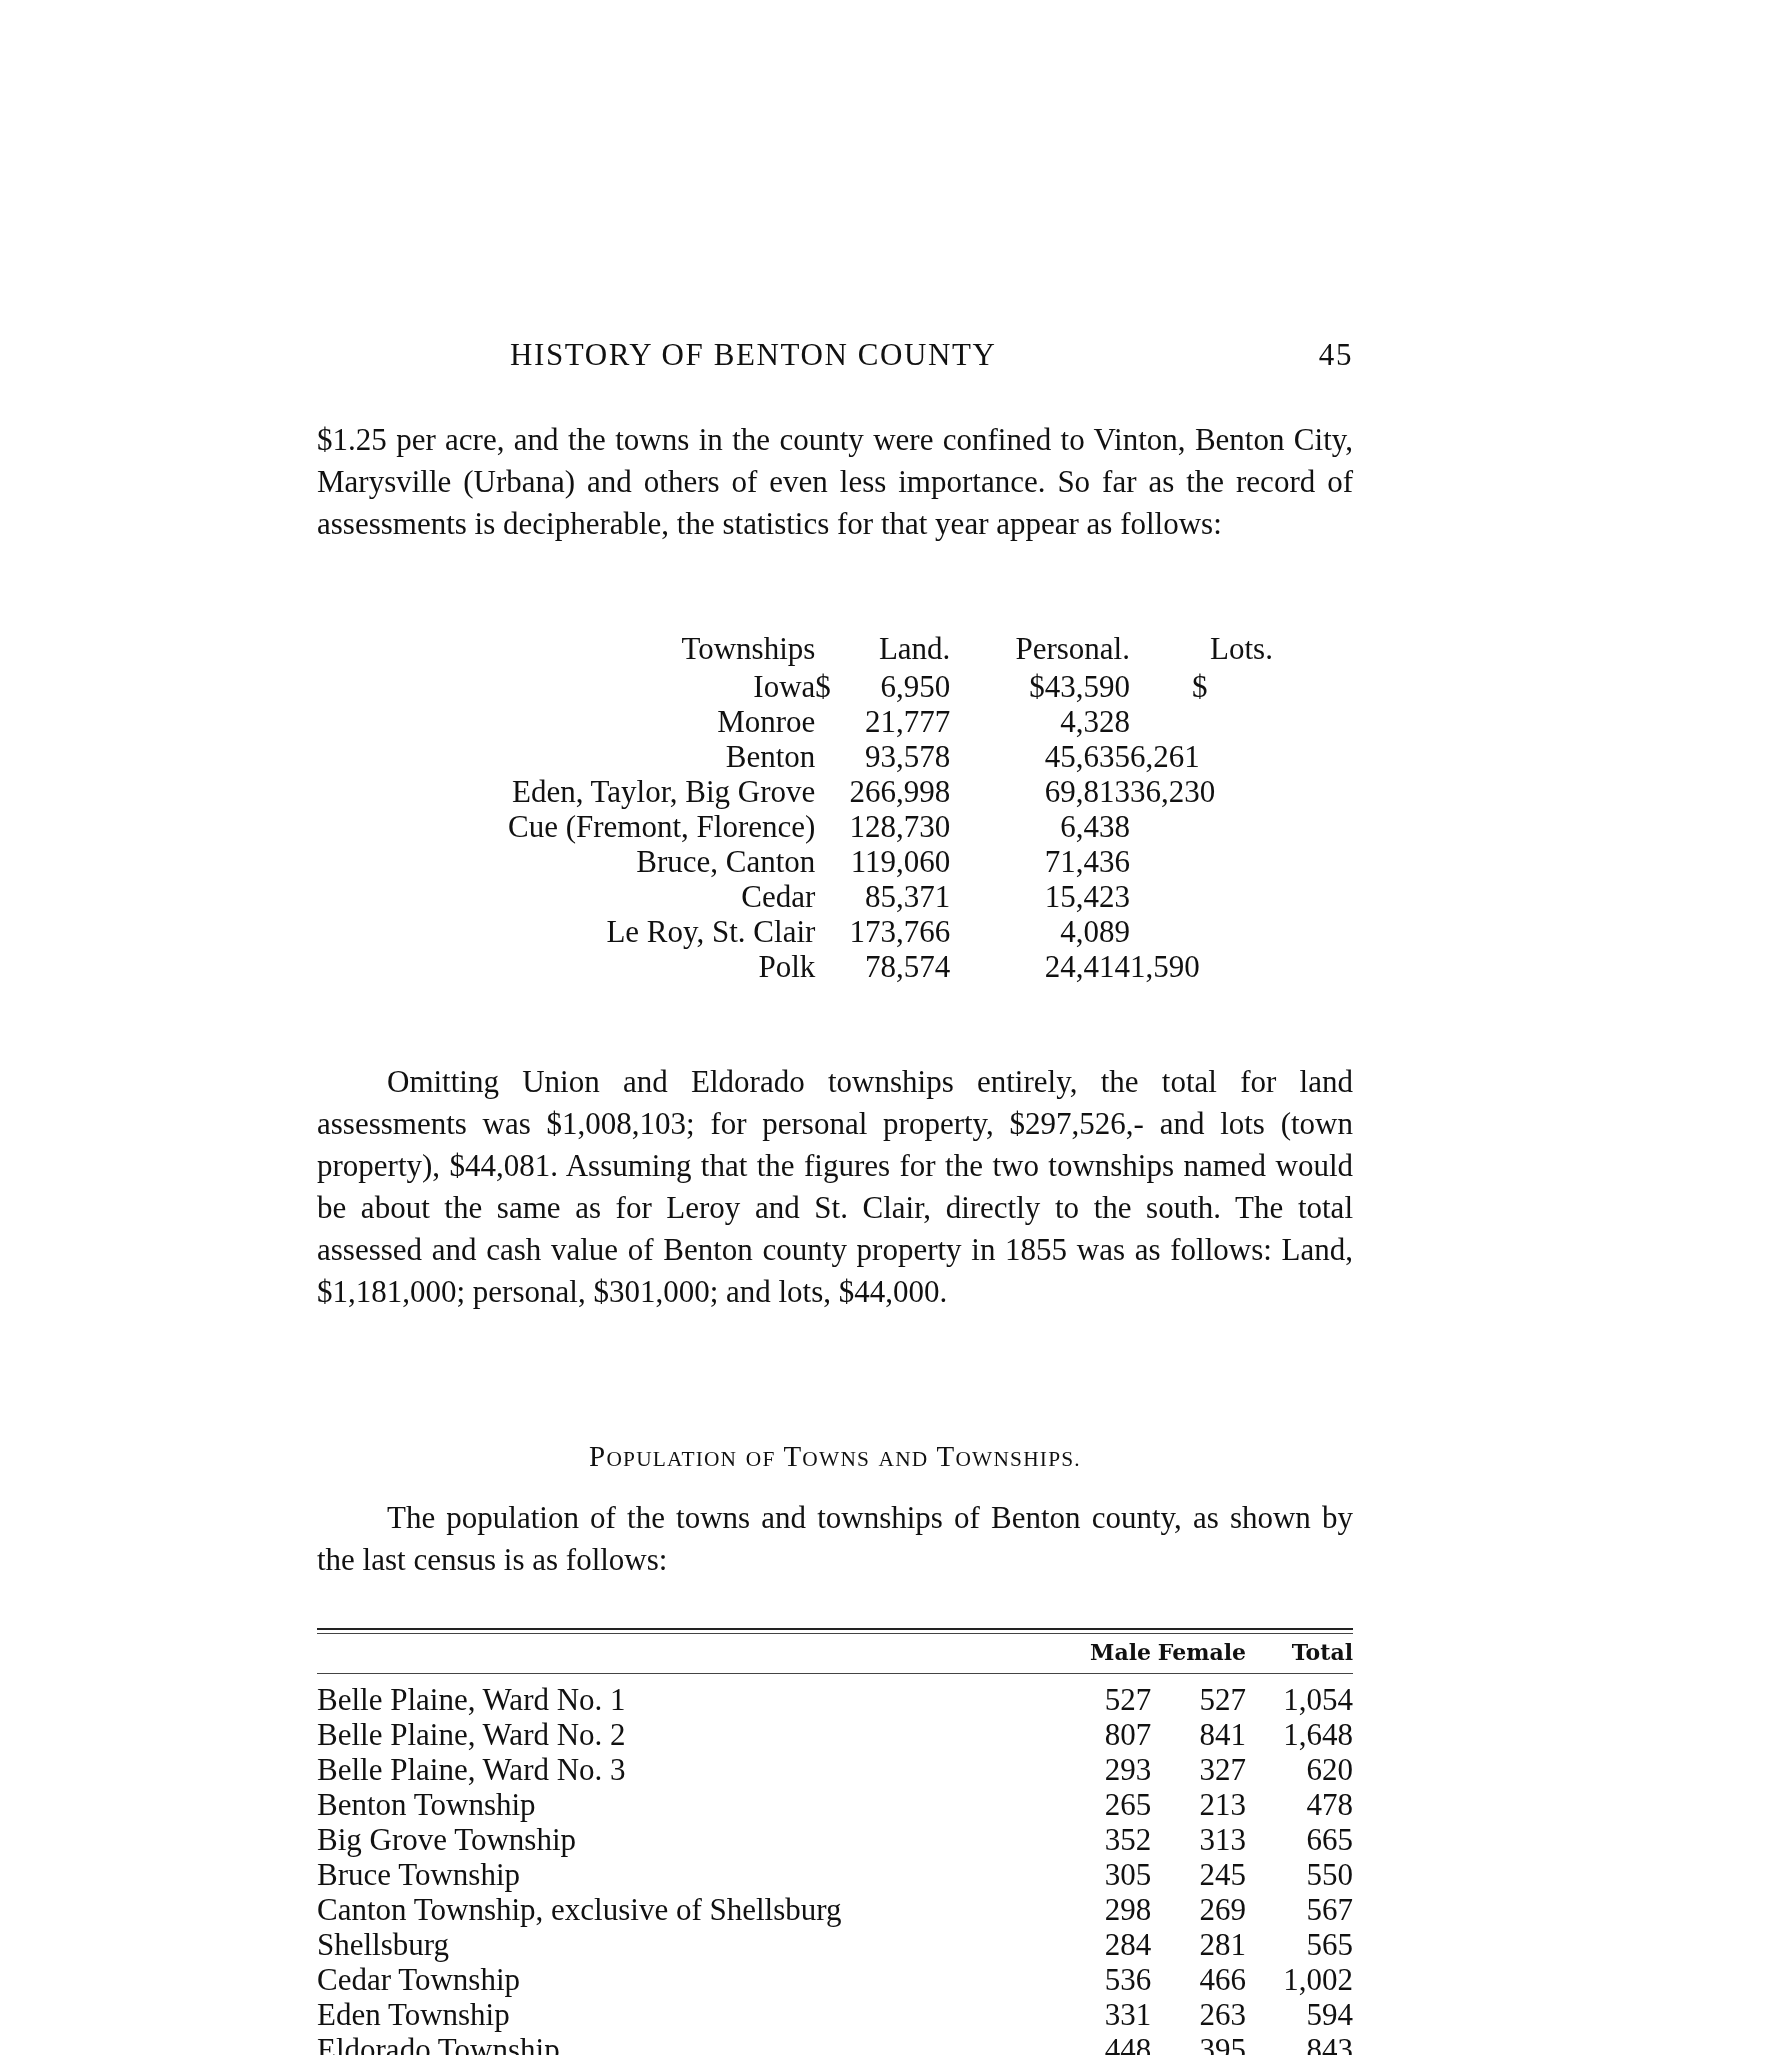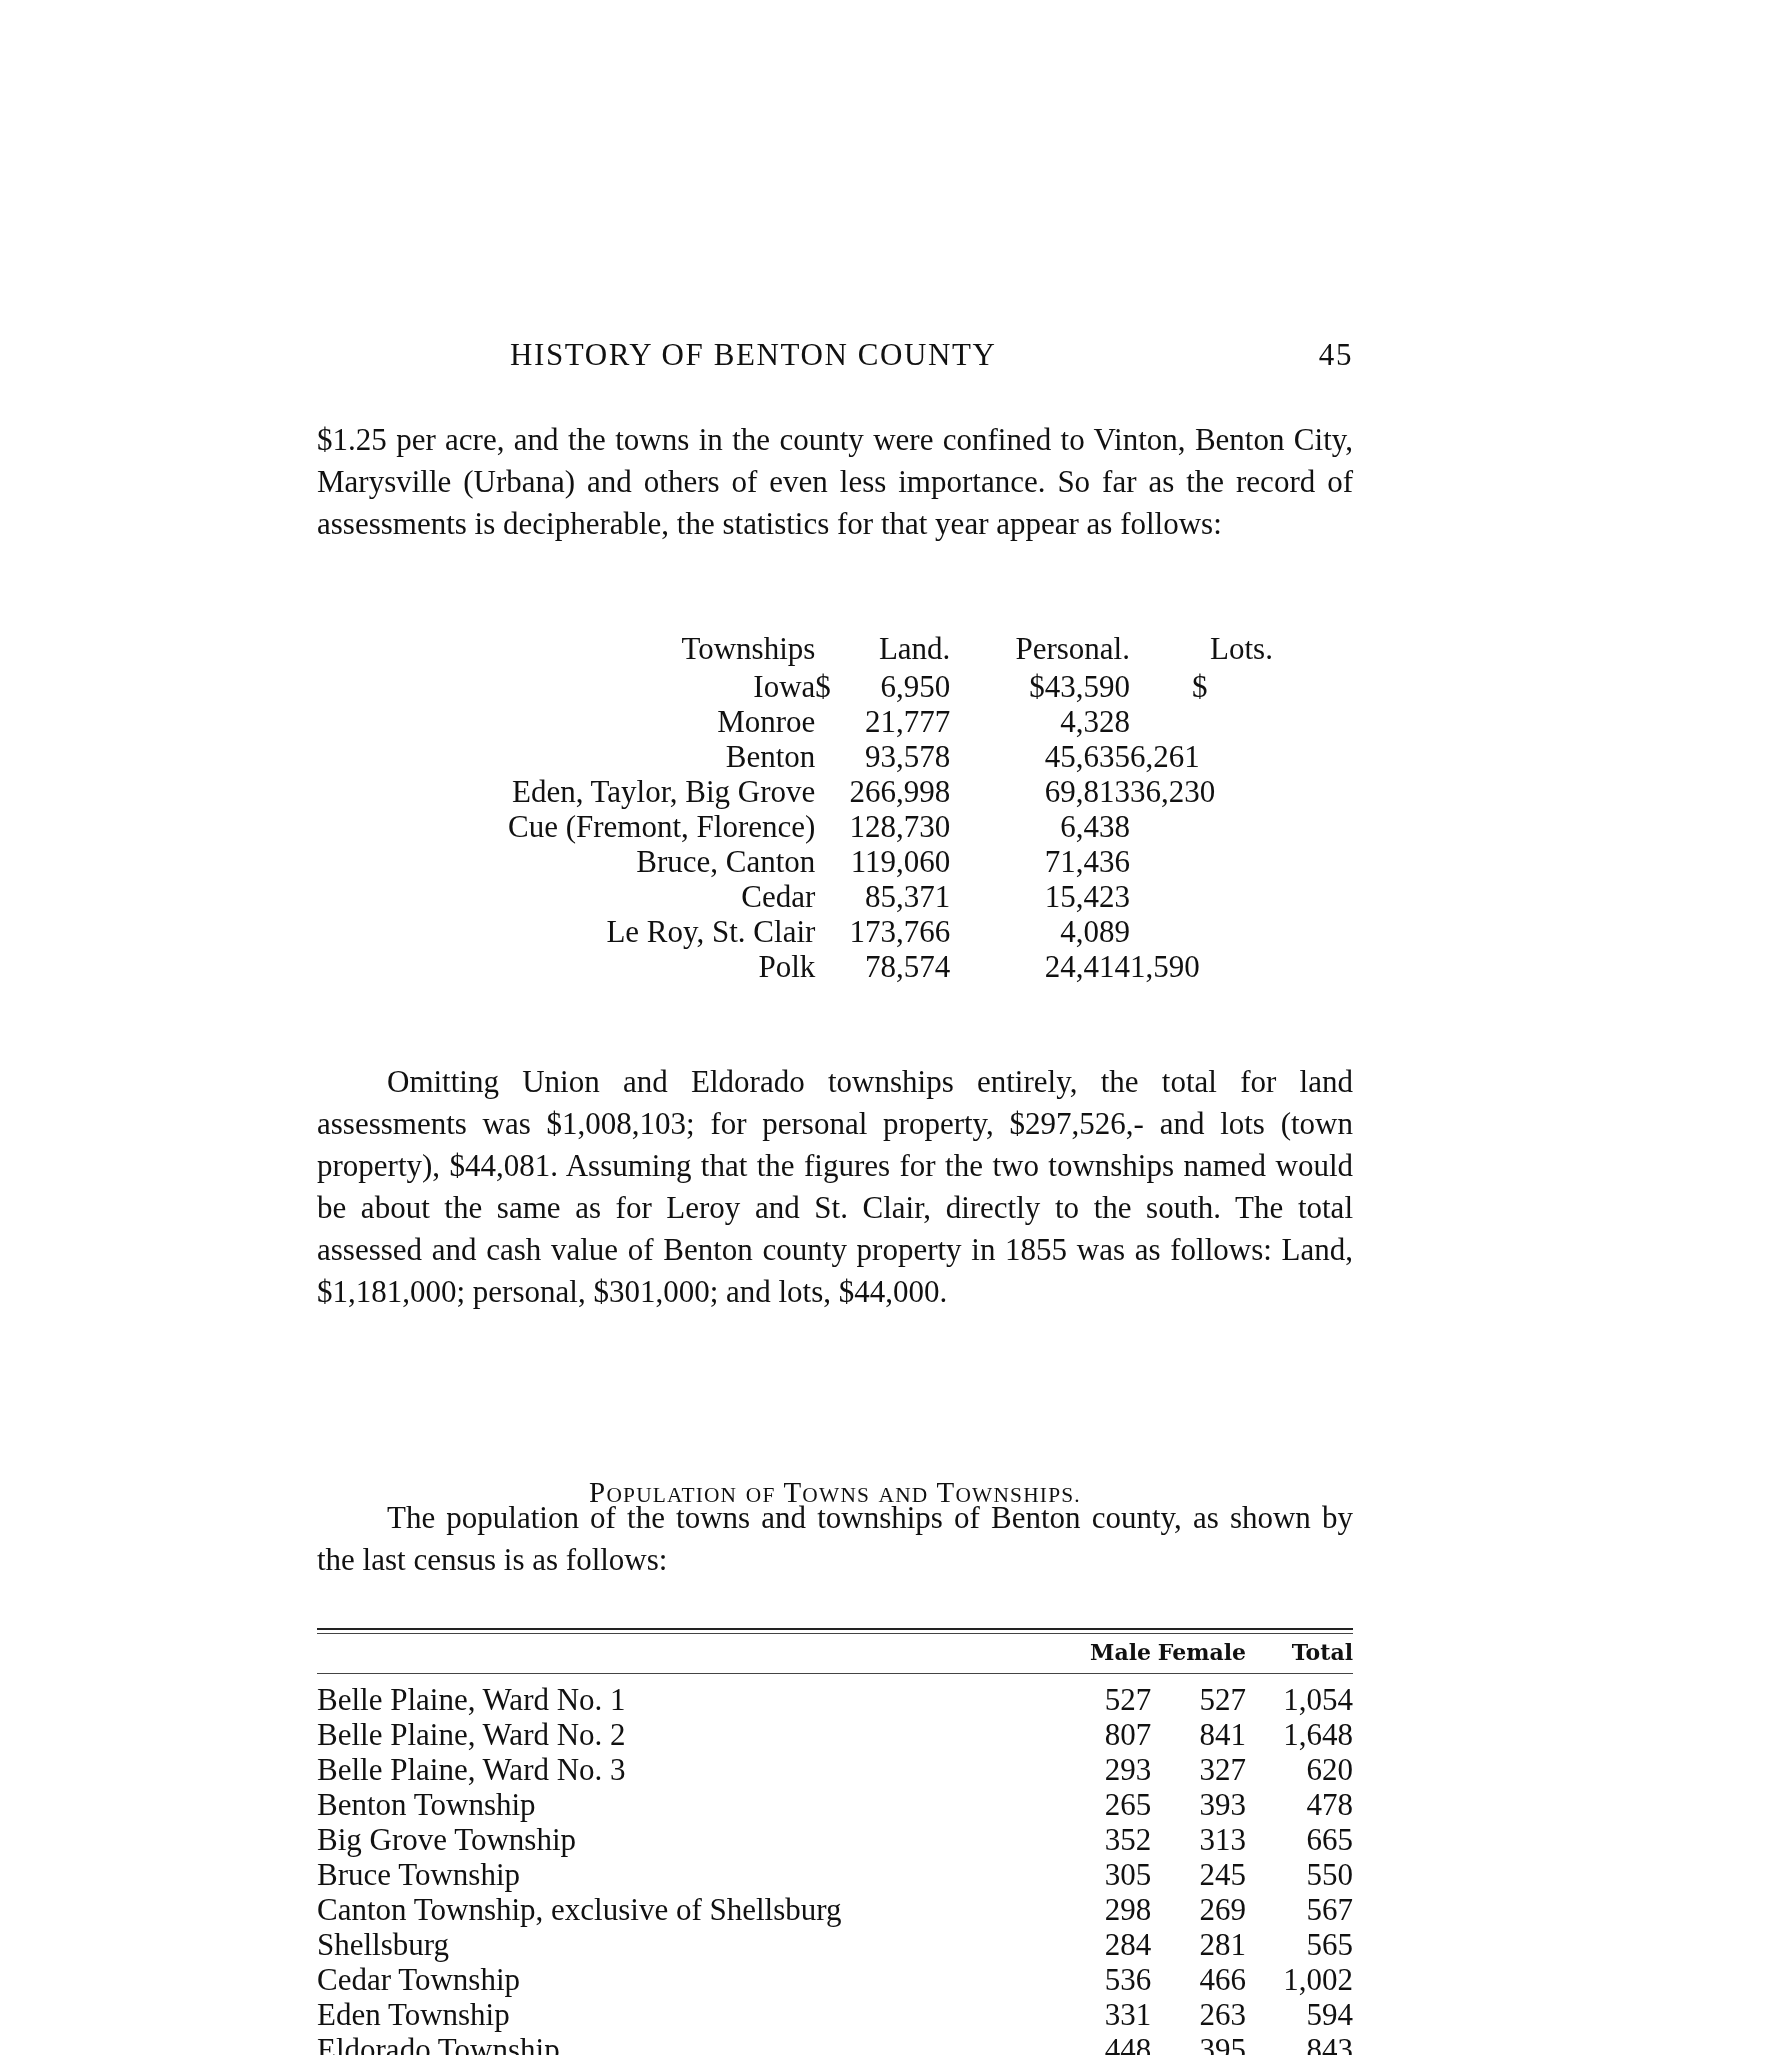--- a/index.html
+++ b/index.html
@@ -16,21 +16,21 @@
   table { border-collapse: collapse; font-size: 31px; }
   td, th { padding: 0; font-weight: normal; line-height: 35px; white-space: nowrap; }
   .assess { position: absolute; top: 631px; left: 0; width: 1036px; }
   .assess .c-name { width: 526px; text-align: right; }
   .assess .c-land { width: 140px; text-align: right; }
   .assess .c-pers { width: 189px; text-align: right; }
   .assess .c-lots { width: 181px; }
   .assess thead th { padding-bottom: 3.3px; }
   .cur { float: left; }
   .para2 { position: absolute; top: 1061px; left: 0; width: 1036px; }
-  .section-head { position: absolute; top: 1476px; left: 0; width: 1036px; text-align: center;
+  .section-head { position: absolute; top: 1440px; left: 0; width: 1036px; text-align: center;
                   font-size: 29px; letter-spacing: 1.2px; }
   .sc { font-size: 21.4px; }
   .para3 { position: absolute; top: 1497px; left: 0; width: 1036px; }
   .pop { position: absolute; top: 1628px; left: 0; width: 1036px; }
   .rule { width: 1036px; border-top: 2.1px solid #222; height: 0; }
   .rule-thin { width: 1036px; border-top: 1.2px solid #444; height: 0; margin-top: 2.5px; }
   .pop table { width: 1036px; }
   .pop .h-row th { font-family: "DejaVu Serif", serif; font-weight: bold; font-size: 22px;
                    line-height: 37px; text-align: right; }
   .pop .p-name { text-align: left; width: 740px; }
@@ -155,21 +155,21 @@
           </tr>
           <tr>
             <td class="p-name">Belle Plaine, Ward No. 3</td>
             <td class="p-male">293</td>
             <td class="p-fem">327</td>
             <td class="p-tot">620</td>
           </tr>
           <tr>
             <td class="p-name">Benton Township</td>
             <td class="p-male">265</td>
-            <td class="p-fem">393</td>
+            <td class="p-fem">213</td>
             <td class="p-tot">478</td>
           </tr>
           <tr>
             <td class="p-name">Big Grove Township</td>
             <td class="p-male">352</td>
             <td class="p-fem">313</td>
             <td class="p-tot">665</td>
           </tr>
           <tr>
             <td class="p-name">Bruce Township</td>

